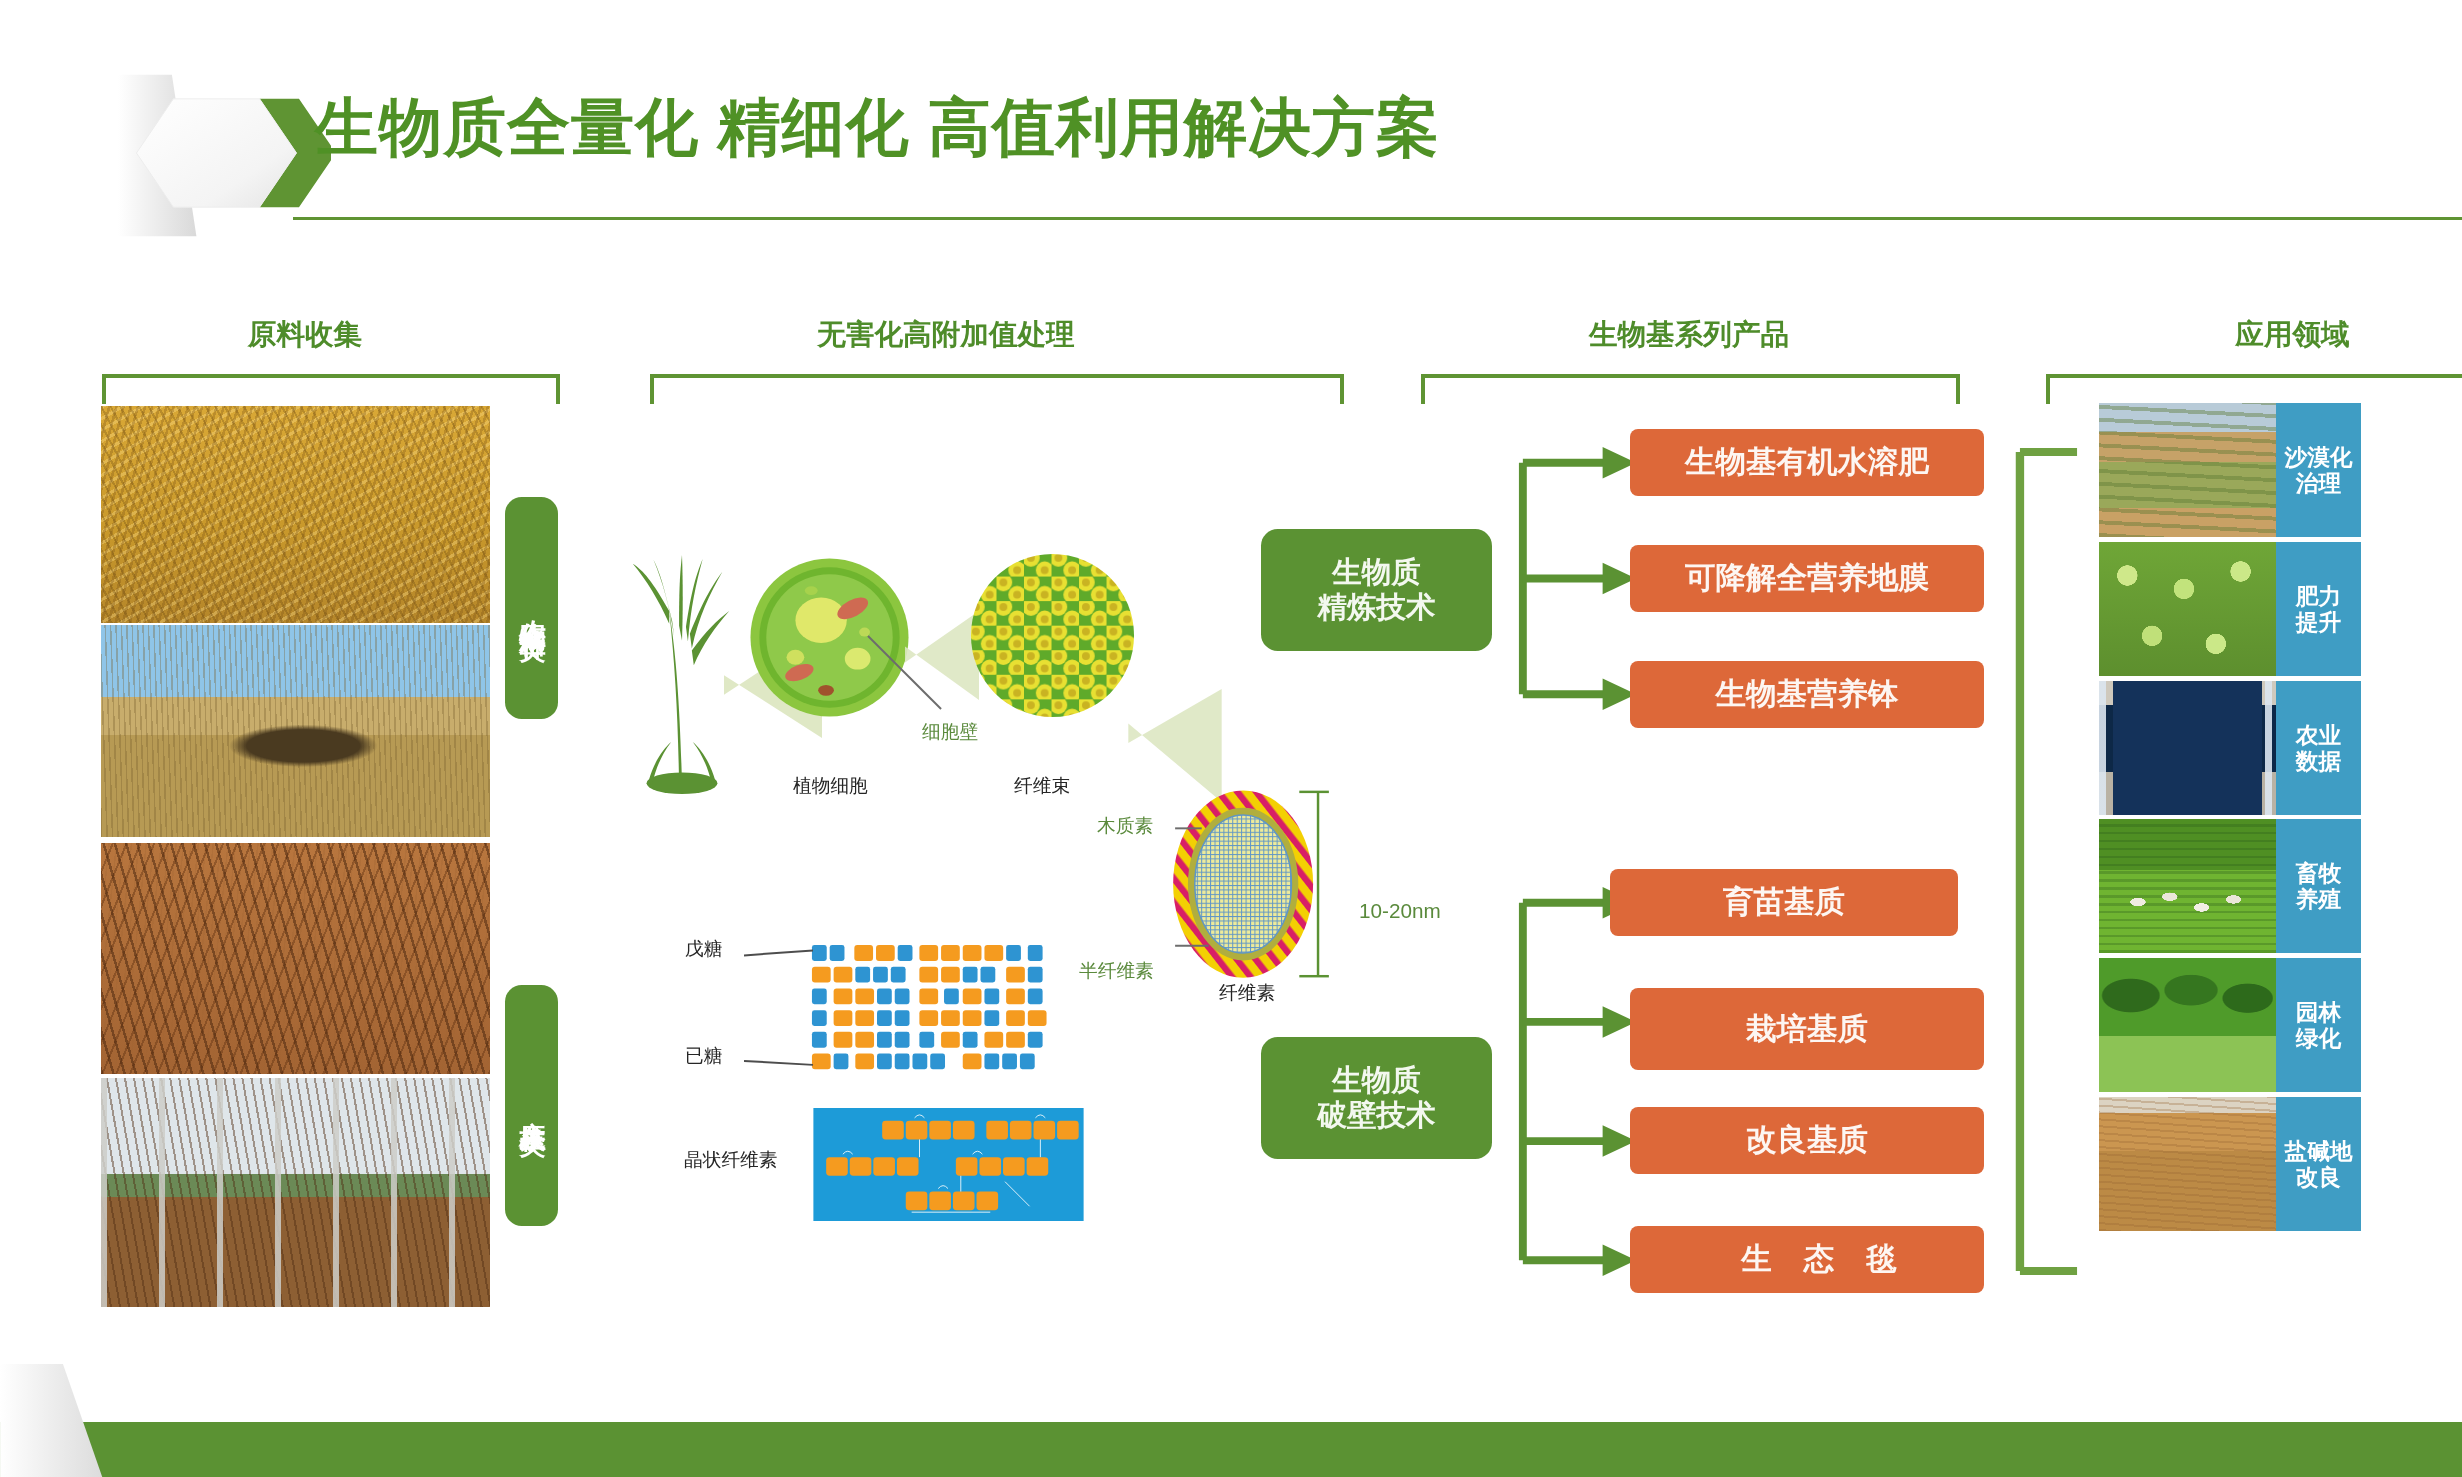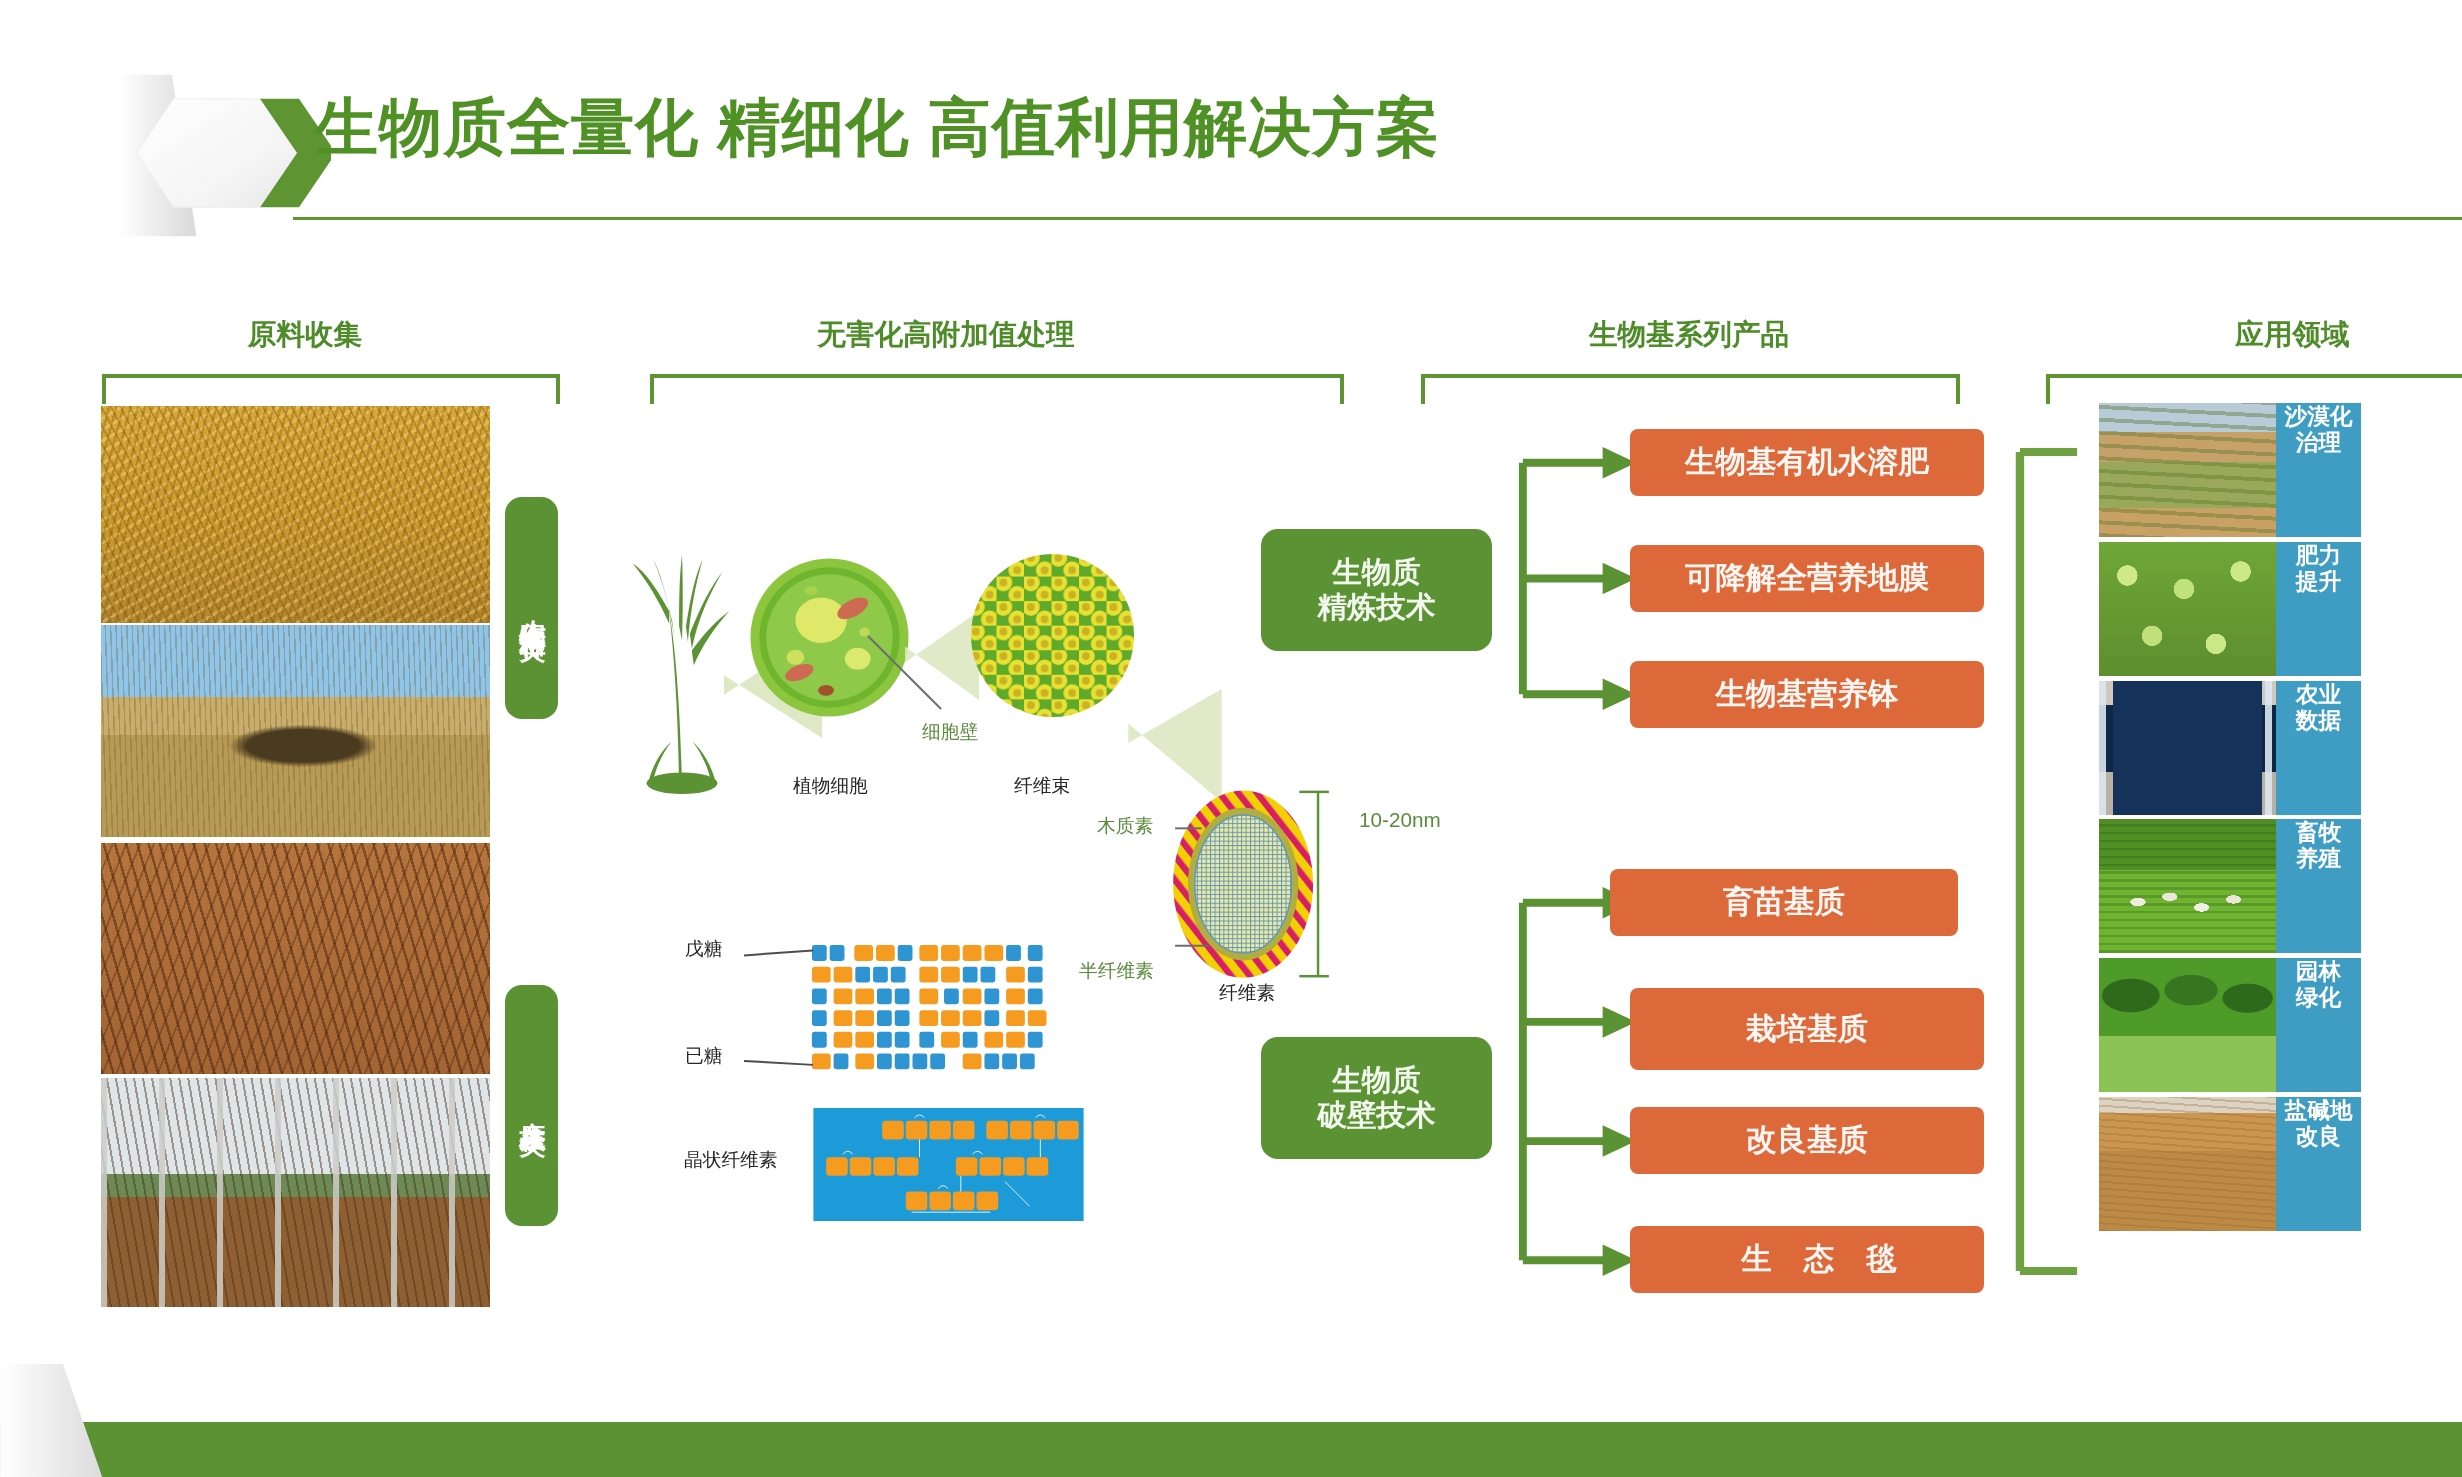--- a/index.html
+++ b/index.html
@@ -65,21 +65,21 @@
     text-align:center; white-space:nowrap;
   }
   .pill.spaced { letter-spacing:11.8px; text-indent:11.8px; }
 
   
   .app-row { position:absolute; display:flex; }
   .app-photo { width:177px; height:auto; background-size:cover; background-position:center; }
   .app-label {
     width:85px; background:#3f9dc4; color:#ffffff;
     font-size:22.7px; font-weight:bold; line-height:1.15;
-    display:flex; flex-direction:column; align-items:center; 
+    display:flex; flex-direction:column; align-items:center; justify-content:center;
     text-align:center;
   }
 
   
   .sci-label { position:absolute; font-size:18.7px; font-weight:normal; color:#262626; white-space:nowrap; }
   .sci-label.dim { color:#5a8a3c; }
 
   
   .bottom-bar { position:absolute; left:0; bottom:0; width:2626px; height:55px; background:#5b9233; }
   .bottom-wedge { position:absolute; left:0; bottom:0; width:118px; height:113px; }
@@ -250,21 +250,21 @@
     </g>
     <g stroke="#6d6d6d" stroke-width="4">
       <line x1="10" y1="92" x2="64" y2="92"></line>
       <line x1="10" y1="330" x2="78" y2="330"></line>
     </g>
   </svg>
 
   <div class="sci-label dim" style="left:1097px; top:813px;">木质素</div>
   <div class="sci-label dim" style="left:1079px; top:915px;margin-top:43px;">半纤维素</div>
   <div class="sci-label" style="left:1219px; top:980px;">纤维素</div>
-  <div class="sci-label dim" style="left:1359px; top:808px; font-size:20.7px;">10-20nm</div>
+  <div class="sci-label dim" style="left:1359px; top:899px; font-size:20.7px;">10-20nm</div>
 
   <svg style="position:absolute; left:808px; top:941px;" width="276" height="163" viewBox="0 0 560 330">
     <g>
       <g fill="#f59b1f">
         <rect x="94" y="8" width="38" height="32" rx="6"></rect>
           <rect x="138" y="8" width="38" height="32" rx="6"></rect>
         <rect x="226" y="8" width="38" height="32" rx="6"></rect>
           <rect x="270" y="8" width="38" height="32" rx="6"></rect>
         <rect x="314" y="8" width="38" height="32" rx="6"></rect>
           <rect x="358" y="8" width="38" height="32" rx="6"></rect>

